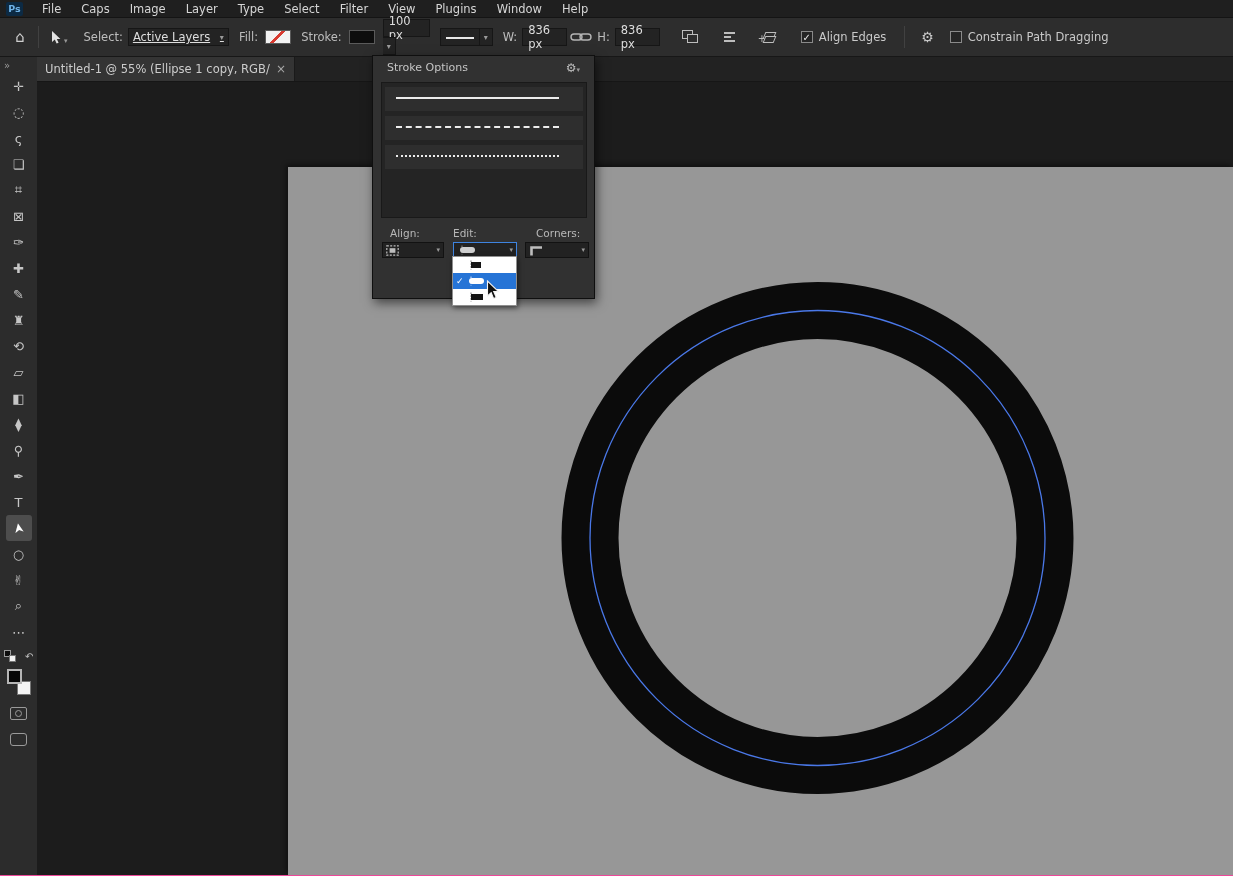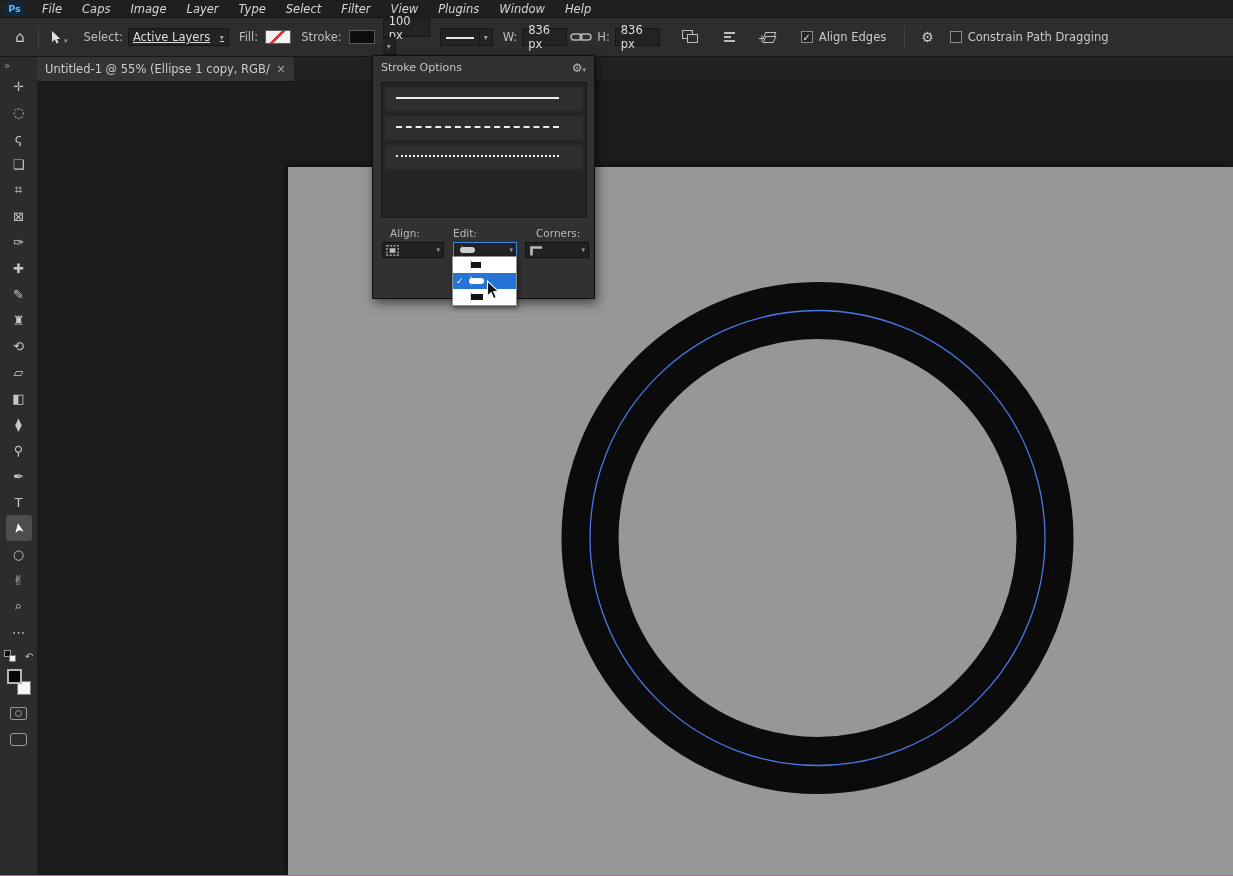--- a/index.html
+++ b/index.html
@@ -6,21 +6,21 @@
   html,body { width:1233px; height:876px; overflow:hidden; background:#1c1c1c;
     font-family:"DejaVu Sans","Liberation Sans",sans-serif; }
   .app { position:relative; width:1233px; height:876px; background:#ec4899; overflow:hidden; }
 
   
   .menubar { height:18px; background:#1f1f1f; display:flex; align-items:center;
     color:#d6d6d6; font-size:11.5px; border-bottom:1px solid #141414; }
   .ps-logo { width:17px; height:14px; margin:0 9px 0 6px; background:#0c2a44; color:#6fb3e8;
     font-size:9.5px; font-weight:bold; display:flex; align-items:center; justify-content:center;
     border-radius:2px; }
-  .menu-item { padding:0 10px; height:18px; line-height:18px; cursor:default;font-style:italic; }
+  .menu-item { padding:0 10px; height:18px; line-height:18px; cursor:default; }
 
   
   .optionsbar { height:39px; background:#2d2d2d; border-bottom:1px solid #171717;
     display:flex; align-items:center; color:#c9c9c9; font-size:11.5px; padding-left:8px; }
   .ob-group { display:flex; align-items:center; }
   .ob-label { color:#bdbdbd; margin:0 5px 0 10px; }
   .home-icon { font-size:15px; color:#cfcfcf; width:24px; text-align:center; }
   .sep { width:1px; height:22px; background:#414141; margin:0 6px; }
   .tool-preset { display:flex; align-items:flex-end; padding:0 6px; }
   .tool-preset .caret { font-size:7px; color:#9a9a9a; margin-left:2px; }
@@ -94,21 +94,21 @@
   .canvas { position:relative; flex:1; background:#1c1c1c; overflow:hidden; }
   .document { position:absolute; left:251px; top:85px; right:0; bottom:0; background:#979797;
     box-shadow:-2px -2px 5px rgba(0,0,0,.45); }
   .document svg { display:block; }
 
   
   .stroke-panel { position:absolute; left:372px; top:55px; width:223px; height:244px;
     background:#313131; border:1px solid #0f0f0f; box-shadow:2px 4px 10px rgba(0,0,0,.55);
     z-index:50; color:#c9c9c9; }
   .sp-header { height:23px; display:flex; align-items:center; justify-content:space-between;
-    padding:0 8px; font-size:11px; color:#c5c5c5; }
+    padding:0 14px; font-size:11px; color:#c5c5c5; }
   .sp-gear { font-size:12px; color:#bdbdbd; }
   .sp-gear .caret { font-size:7px; color:#9a9a9a; }
   .sp-list { position:absolute; left:8px; right:7px; top:26px; height:136px; background:#242424;
     border:1px solid #191919; }
   .sp-row { height:24px; margin:4px 3px 5px 3px; background:#2e2e2e; position:relative; }
   .sp-row .line { position:absolute; left:11px; right:24px; top:10px; border-top:2px solid #ececec; }
   .sp-row .line.dashed { border-top-style:dashed; }
   .sp-row .line.dotted { border-top-style:dotted; }
   .sp-label { position:absolute; top:171px; font-size:10.5px; color:#b8b8b8; }
   .sp-select { position:absolute; top:186px; height:16px; background:#222222;

